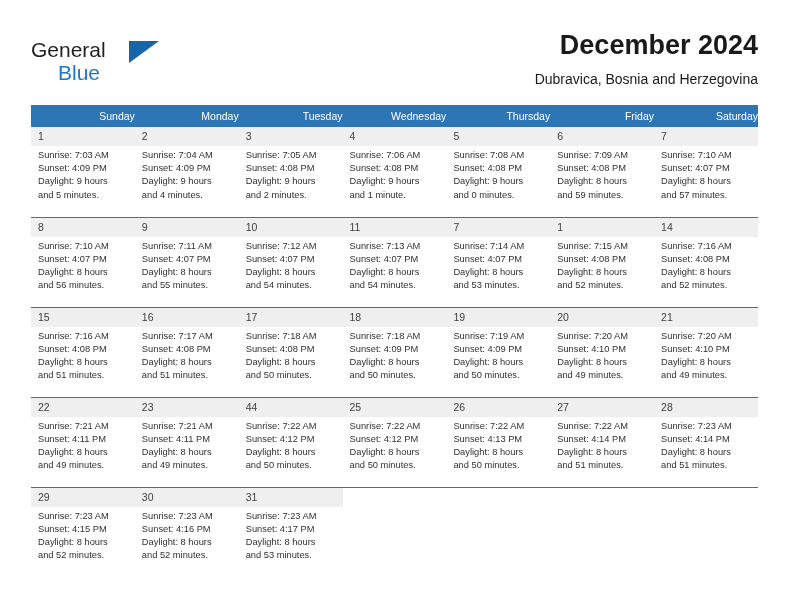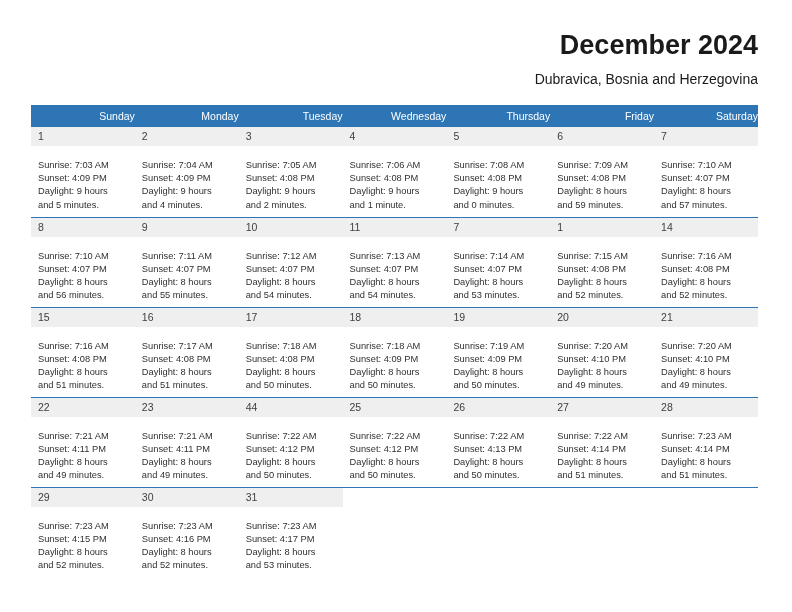--- a/index.html
+++ b/index.html
@@ -110,34 +110,39 @@
   .daynum {
     background: #efefef;
     font-size: 10.5px;
     color: #404040;
     padding: 4px 0 4px 7px;
     height: 19px;
     line-height: 11px;
   }
   td.empty .daynum { background: #ffffff; }
   .info {
-    padding: 13px 6px 0 7px;
+    padding: 3px 6px 0 7px;
     font-size: 9.3px;
     color: #303030;
     line-height: 13.2px;
   }
   .info div { white-space: nowrap; }
 </style>
 </head>
 <body>
 
 <div class="page">
 
   <div class="masthead">
 
+    <div class="logo">
+      <div class="logo-line1">General</div>
+      <div class="logo-tri"></div>
+      <div class="logo-line2">Blue</div>
+    </div>
 
     <div class="title-block">
       <div class="cal-title">December 2024</div>
       <div class="cal-subtitle">Dubravica, Bosnia and Herzegovina</div>
     </div>
 
   </div>
 
   <table class="calendar">
     <thead>

